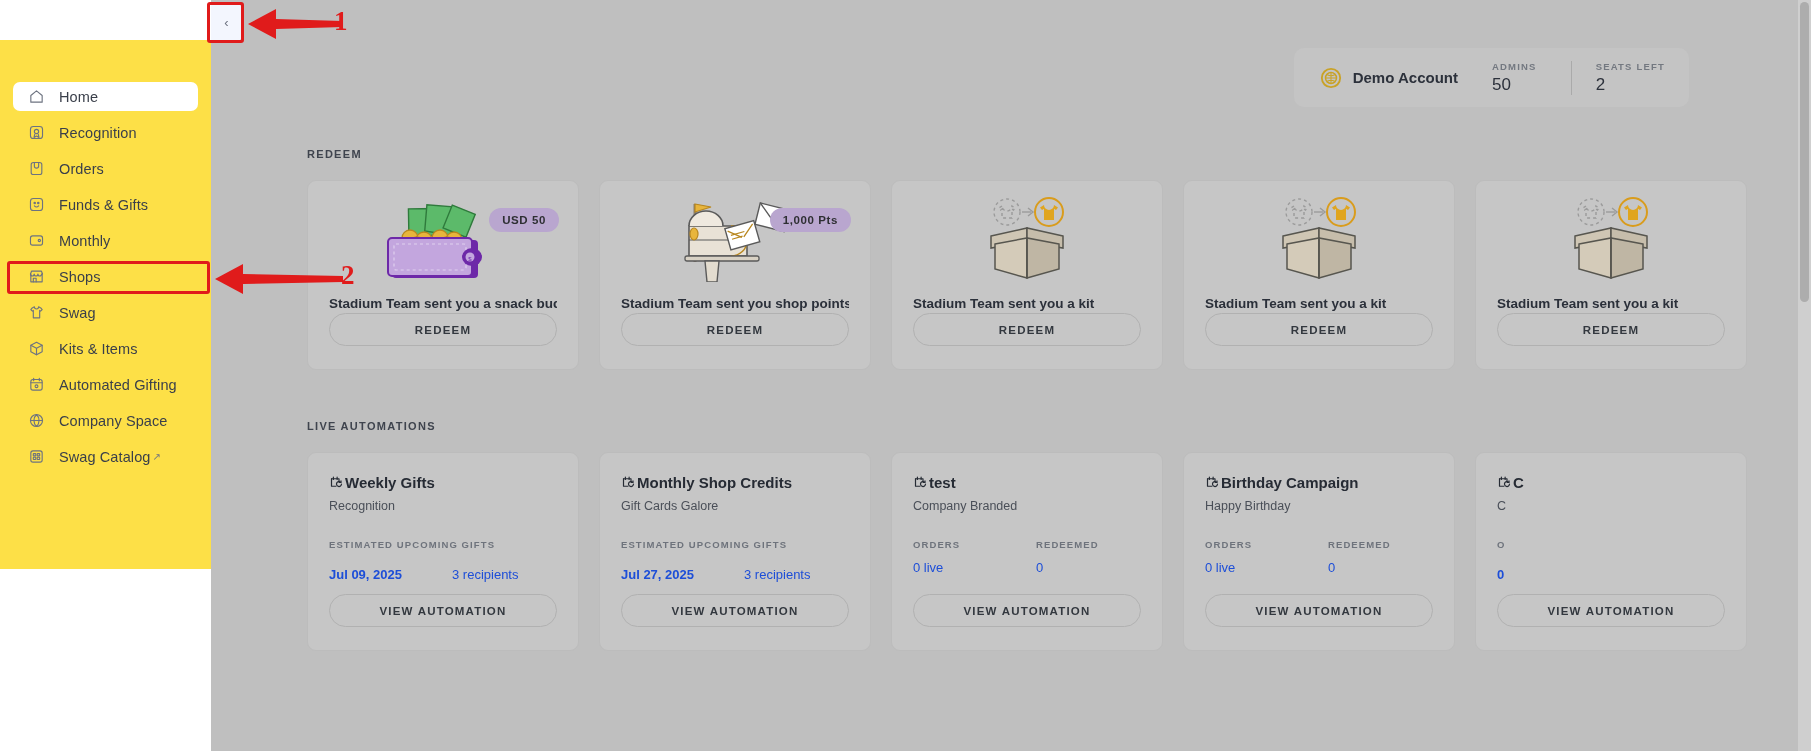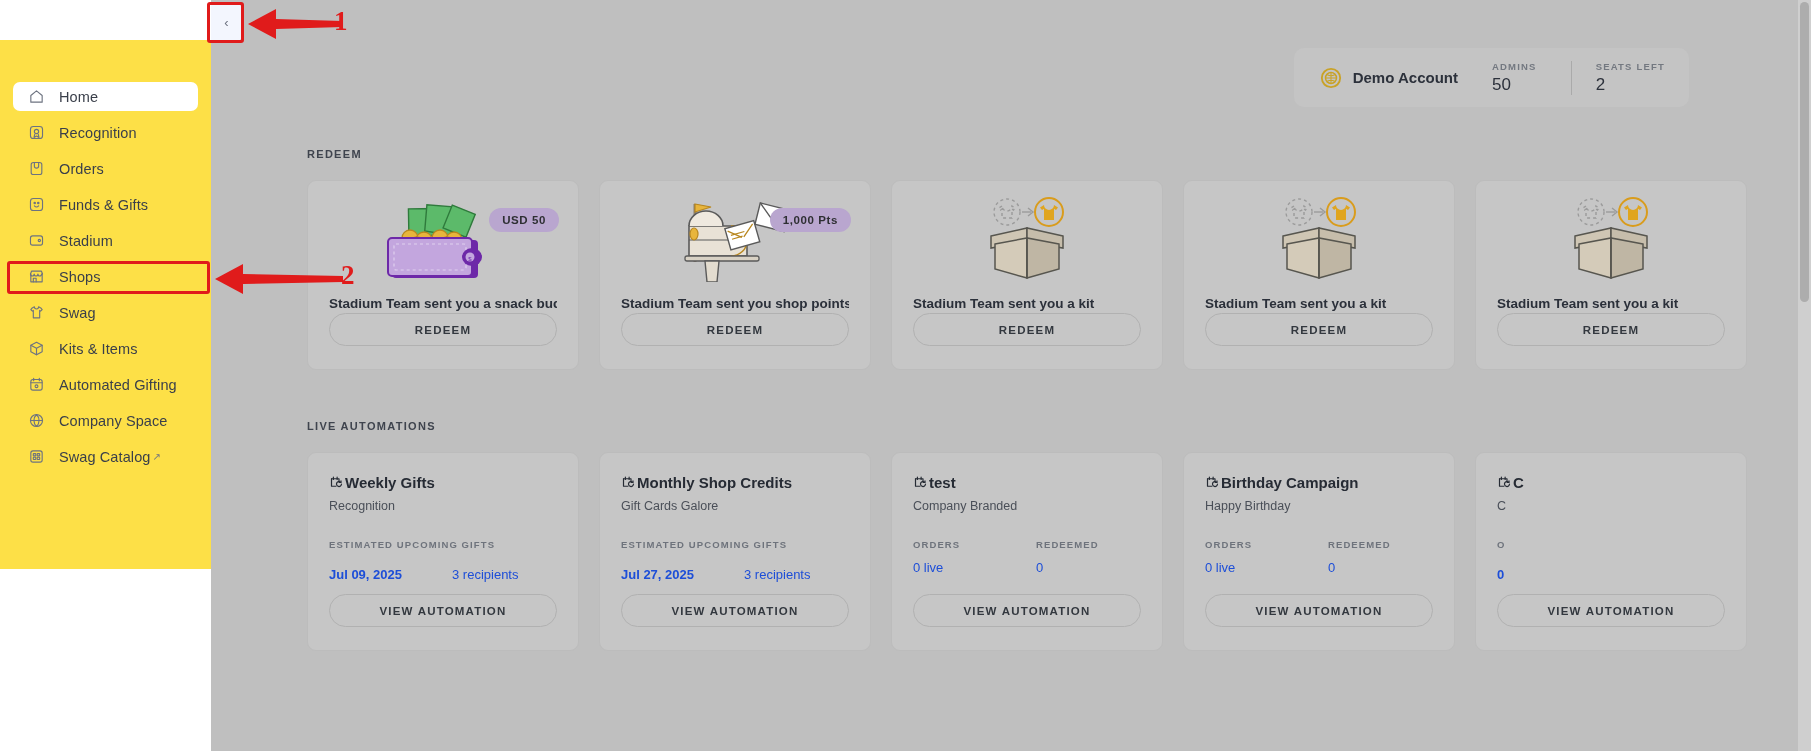--- a/index.html
+++ b/index.html
@@ -504,21 +504,21 @@
         </span>
         <span class="nav-label">Funds &amp; Gifts</span>
       </div>
       <div class="nav-item">
         <span class="nav-ico">
           <svg width="17" height="17" viewBox="0 0 24 24" fill="none" stroke="currentColor" stroke-width="1.6" stroke-linecap="round" stroke-linejoin="round">
             <rect x="3.5" y="5.5" width="17" height="13" rx="3"></rect>
             <circle cx="16" cy="12" r="1.6"></circle>
           </svg>
         </span>
-        <span class="nav-label">Stadium</span>
+        <span class="nav-label">Monthly</span>
       </div>
       <div class="nav-item">
         <span class="nav-ico">
           <svg width="17" height="17" viewBox="0 0 24 24" fill="none" stroke="currentColor" stroke-width="1.6" stroke-linecap="round" stroke-linejoin="round">
             <path d="M3.5 8.5 5 4.5h14l1.5 4"></path>
             <path d="M4 8.5v11h16v-11"></path>
             <path d="M7.5 19.5v-5h4v5"></path>
             <path d="M3.5 8.5c0 1.7 1.2 2.8 2.6 2.8s2.6-1.1 2.6-2.8c0 1.7 1.2 2.8 2.6 2.8S14 10.2 14 8.5c0 1.7 1.2 2.8 2.6 2.8s2.6-1.1 2.6-2.8"></path>
           </svg>
         </span>

